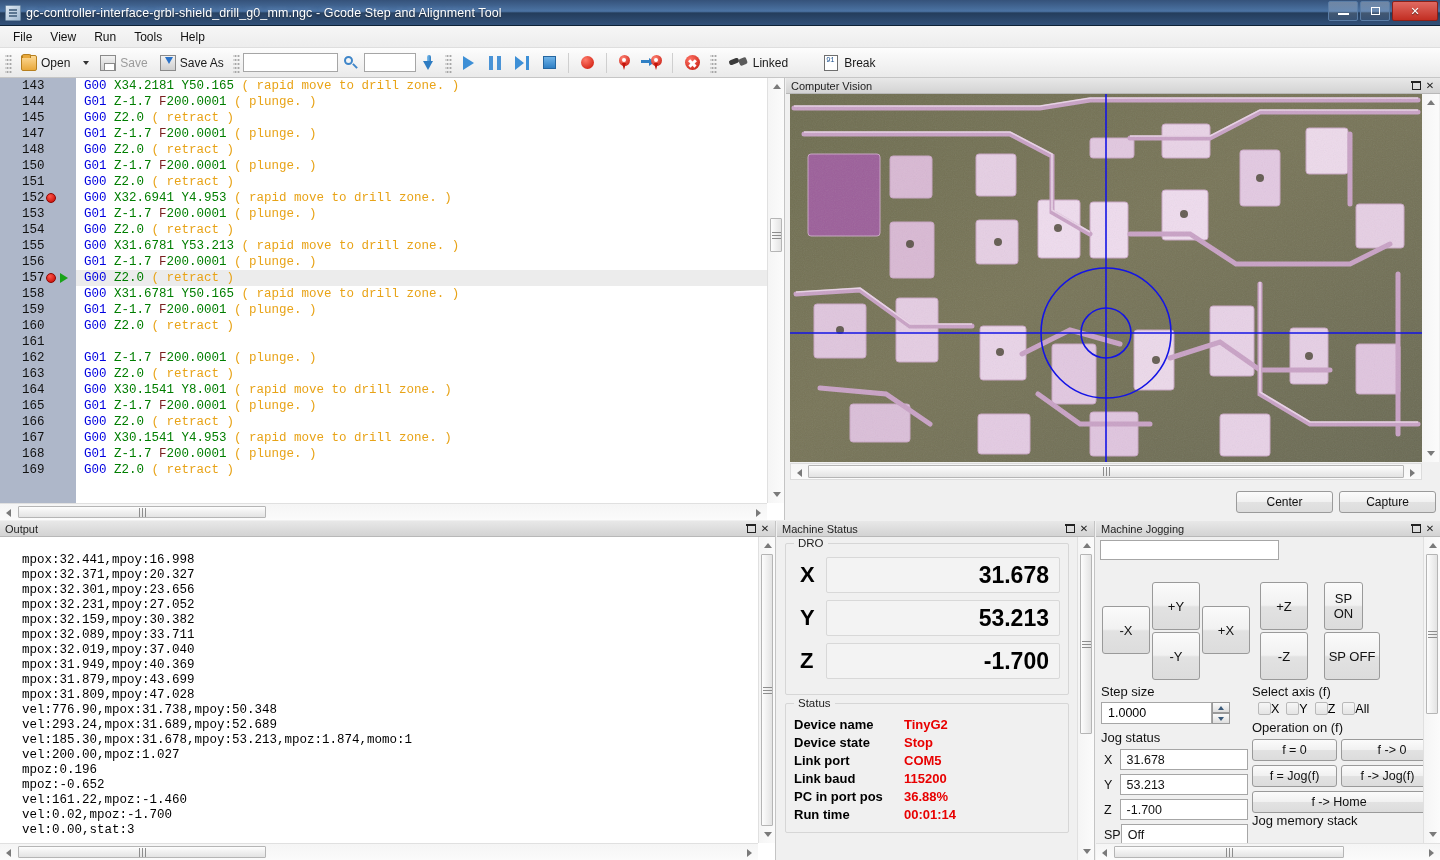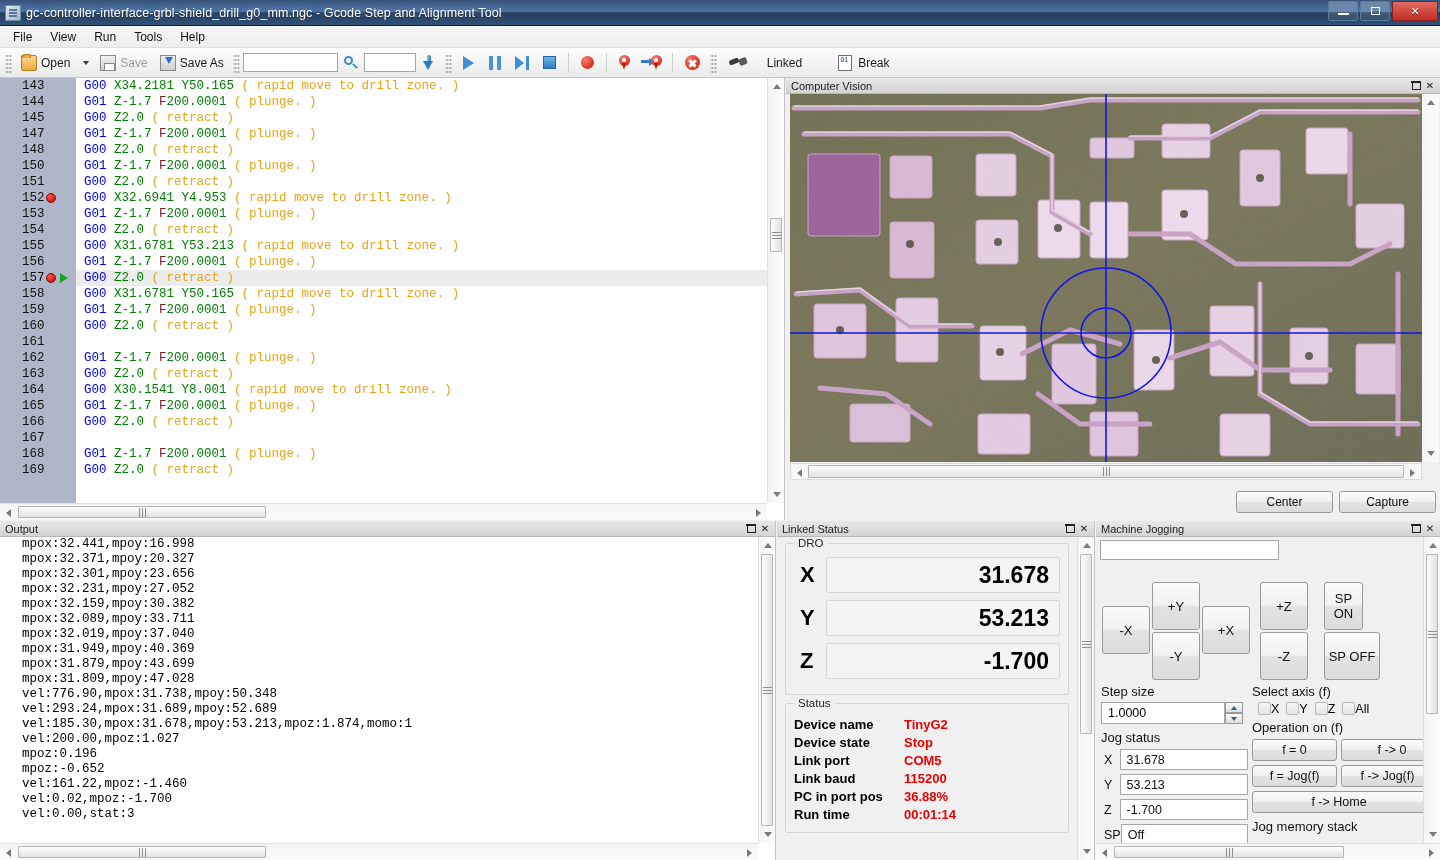--- a/index.html
+++ b/index.html
@@ -299,21 +299,21 @@
       <span class="ico-pin" style="position:absolute;right:0;top:0;">
           <span class="dot"></span>
         </span>
     </span>
   </div>
   <div class="tb-sep"></div>
   <div class="tb-btn" style="padding:0 6px;">
       <span class="ico-cancel"></span>
     </div>
   <div class="grip"></div>
-  <div class="tb-btn" style="gap:20px;padding:0 8px;">
+  <div class="tb-btn" style="gap:6px;padding:0 8px;">
     <span class="ico-link">
         <span class="b1"></span>
         <span class="b2"></span>
       </span>
     <span>Linked</span>
   </div>
   <div class="tb-btn" style="gap:6px;padding:0 8px;margin-left:18px;">
     <span class="ico-break"></span>
     <span>Break</span>
   </div>
@@ -340,21 +340,21 @@
           <div class="code-line current"><span class="ln-num">157</span><span class="ln-code"><span class="g0">G00</span> <span class="ax">Z2.0</span> <span class="cm">( retract )</span></span><span class="bp"></span><span class="curarrow"></span></div>
           <div class="code-line"><span class="ln-num">158</span><span class="ln-code"><span class="g0">G00</span> <span class="ax">X31.6781</span> <span class="ax">Y50.165</span> <span class="cm">( rapid move to drill zone. )</span></span></div>
           <div class="code-line"><span class="ln-num">159</span><span class="ln-code"><span class="g0">G01</span> <span class="ax">Z-1.7</span> <span class="fw">F</span><span class="ax">200.0001</span> <span class="cm">( plunge. )</span></span></div>
           <div class="code-line"><span class="ln-num">160</span><span class="ln-code"><span class="g0">G00</span> <span class="ax">Z2.0</span> <span class="cm">( retract )</span></span></div>
           <div class="code-line"><span class="ln-num">161</span></div>
           <div class="code-line"><span class="ln-num">162</span><span class="ln-code"><span class="g0">G01</span> <span class="ax">Z-1.7</span> <span class="fw">F</span><span class="ax">200.0001</span> <span class="cm">( plunge. )</span></span></div>
           <div class="code-line"><span class="ln-num">163</span><span class="ln-code"><span class="g0">G00</span> <span class="ax">Z2.0</span> <span class="cm">( retract )</span></span></div>
           <div class="code-line"><span class="ln-num">164</span><span class="ln-code"><span class="g0">G00</span> <span class="ax">X30.1541</span> <span class="ax">Y8.001</span> <span class="cm">( rapid move to drill zone. )</span></span></div>
           <div class="code-line"><span class="ln-num">165</span><span class="ln-code"><span class="g0">G01</span> <span class="ax">Z-1.7</span> <span class="fw">F</span><span class="ax">200.0001</span> <span class="cm">( plunge. )</span></span></div>
           <div class="code-line"><span class="ln-num">166</span><span class="ln-code"><span class="g0">G00</span> <span class="ax">Z2.0</span> <span class="cm">( retract )</span></span></div>
-          <div class="code-line"><span class="ln-num">167</span></div>
+          <div class="code-line"><span class="ln-num">167</span><span class="ln-code"><span class="g0">G00</span> <span class="ax">X30.1541</span> <span class="ax">Y4.953</span> <span class="cm">( rapid move to drill zone. )</span></span></div>
           <div class="code-line"><span class="ln-num">168</span><span class="ln-code"><span class="g0">G01</span> <span class="ax">Z-1.7</span> <span class="fw">F</span><span class="ax">200.0001</span> <span class="cm">( plunge. )</span></span></div>
           <div class="code-line"><span class="ln-num">169</span><span class="ln-code"><span class="g0">G00</span> <span class="ax">Z2.0</span> <span class="cm">( retract )</span></span></div>
         </div>
     </div>
     <div class="sb-v">
       <div class="sb-arrow" style="top:0;">
           <i></i>
         </div>
       <div class="sb-thumb" style="left:2px;right:2px;top:140px;height:34px;">
           <span class="grip-v"></span>
@@ -510,21 +510,21 @@
 
   <div id="output-pane">
     <div class="panel-title">
       <span class="ttl">Output</span>
       <span class="pt-btn">
           <span class="ico-restore"></span>
         </span>
       <span class="pt-btn">✕</span>
     </div>
     <div id="output-body">
-      <div id="out-lines" style="padding-top:0;">
+      <div id="out-lines" style="padding-top:16px;">
           <div class="out-line">mpox:32.441,mpoy:16.998</div>
           <div class="out-line">mpox:32.371,mpoy:20.327</div>
           <div class="out-line">mpox:32.301,mpoy:23.656</div>
           <div class="out-line">mpox:32.231,mpoy:27.052</div>
           <div class="out-line">mpox:32.159,mpoy:30.382</div>
           <div class="out-line">mpox:32.089,mpoy:33.711</div>
           <div class="out-line">mpox:32.019,mpoy:37.040</div>
           <div class="out-line">mpox:31.949,mpoy:40.369</div>
           <div class="out-line">mpox:31.879,mpoy:43.699</div>
           <div class="out-line">mpox:31.809,mpoy:47.028</div>
@@ -558,21 +558,21 @@
           </div>
         <div class="sb-arrow rt" style="right:0;">
             <i></i>
           </div>
       </div>
     </div>
   </div>
 
   <div id="ms-pane">
     <div class="panel-title">
-      <span class="ttl">Linked Status</span>
+      <span class="ttl">Machine Status</span>
       <span class="pt-btn">
           <span class="ico-restore"></span>
         </span>
       <span class="pt-btn">✕</span>
     </div>
     <div id="ms-body">
       <div id="ms-inner">
         <div class="groupbox" style="padding-top:13px;">
           <span class="gl">DRO</span>
           <div id="dro-rows">
@@ -655,21 +655,21 @@
           <div class="btn jogbtn" style="left:164px;top:68px;">-Z</div>
           <div class="btn jogbtn" style="left:228px;top:18px;width:39px;">SP ON</div>
           <div class="btn jogbtn" style="left:228px;top:68px;width:56px;">SP OFF</div>
         </div>
 
         <div style="display:flex;">
 
           <div style="width:152px;padding-left:5px;">
             <div class="sec-lbl">Step size</div>
             <div style="display:flex;align-items:center;margin:3px 0 6px 0;">
-              <div style="width:124px;height:22px;border:1px solid #a6a6a6;background:#fff;display:flex;align-items:center;padding-left:6px;font-size:12.5px;">1.0000</div>
+              <div style="width:111px;height:22px;border:1px solid #a6a6a6;background:#fff;display:flex;align-items:center;padding-left:6px;font-size:12.5px;">1.0000</div>
               <div class="spin">
                 <div>
                     <i></i>
                   </div>
                 <div class="d">
                     <i></i>
                   </div>
               </div>
             </div>
             <div class="sec-lbl" style="margin-bottom:4px;">Jog status</div>
@@ -703,21 +703,21 @@
               </div>
             <div class="sec-lbl" style="margin-bottom:4px;">Operation on (f)</div>
             <div style="display:flex;gap:4px;margin-bottom:4px;">
               <div class="btn opbtn" style="width:85px;">f = 0</div>
               <div class="btn opbtn" style="width:85px;padding-left:17px;">f -&gt; 0</div>
             </div>
             <div style="display:flex;gap:4px;margin-bottom:4px;">
               <div class="btn opbtn" style="width:85px;">f = Jog(f)</div>
               <div class="btn opbtn" style="width:85px;padding-left:8px;">f -&gt; Jog(f)</div>
             </div>
-            <div style="display:flex;margin-bottom:6px;">
+            <div style="display:flex;margin-bottom:0;">
               <div class="btn opbtn" style="width:174px;">f -&gt; Home</div>
             </div>
             <div class="sec-lbl">Jog memory stack</div>
           </div>
         </div>
       </div>
       <div class="sb-v" style="top:0;bottom:17px;">
         <div class="sb-arrow" style="top:0;">
             <i></i>
           </div>

